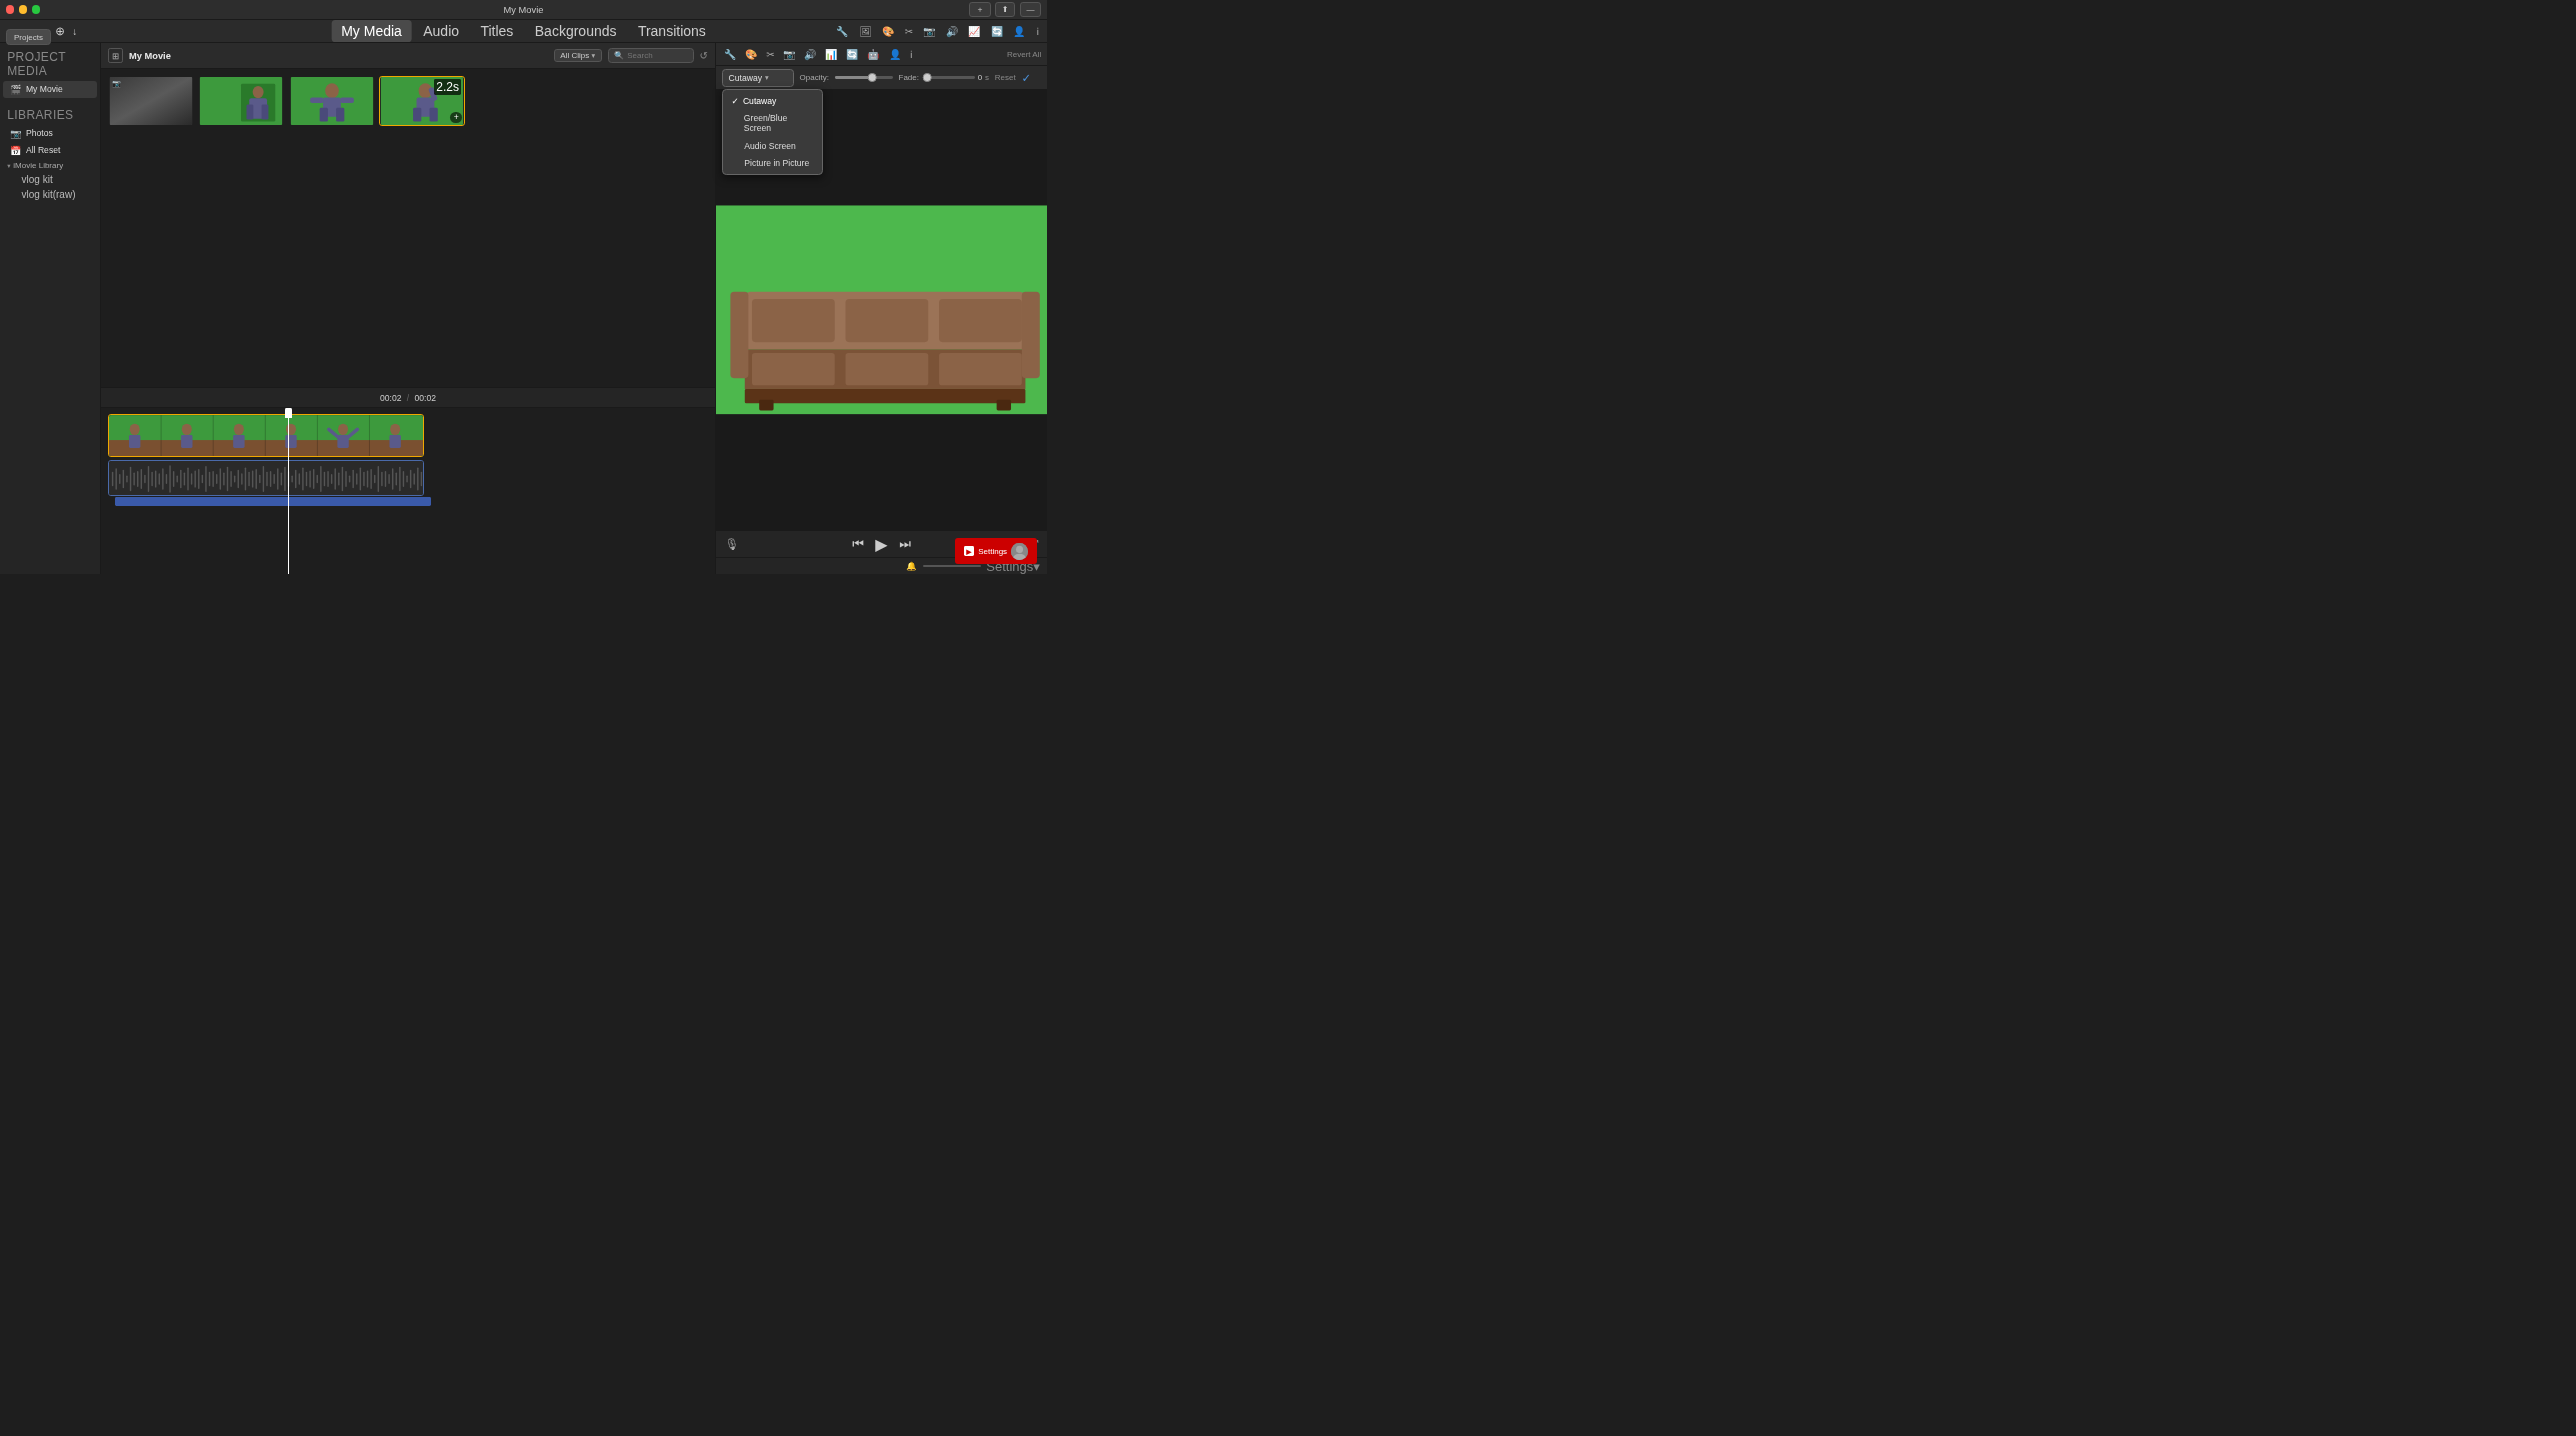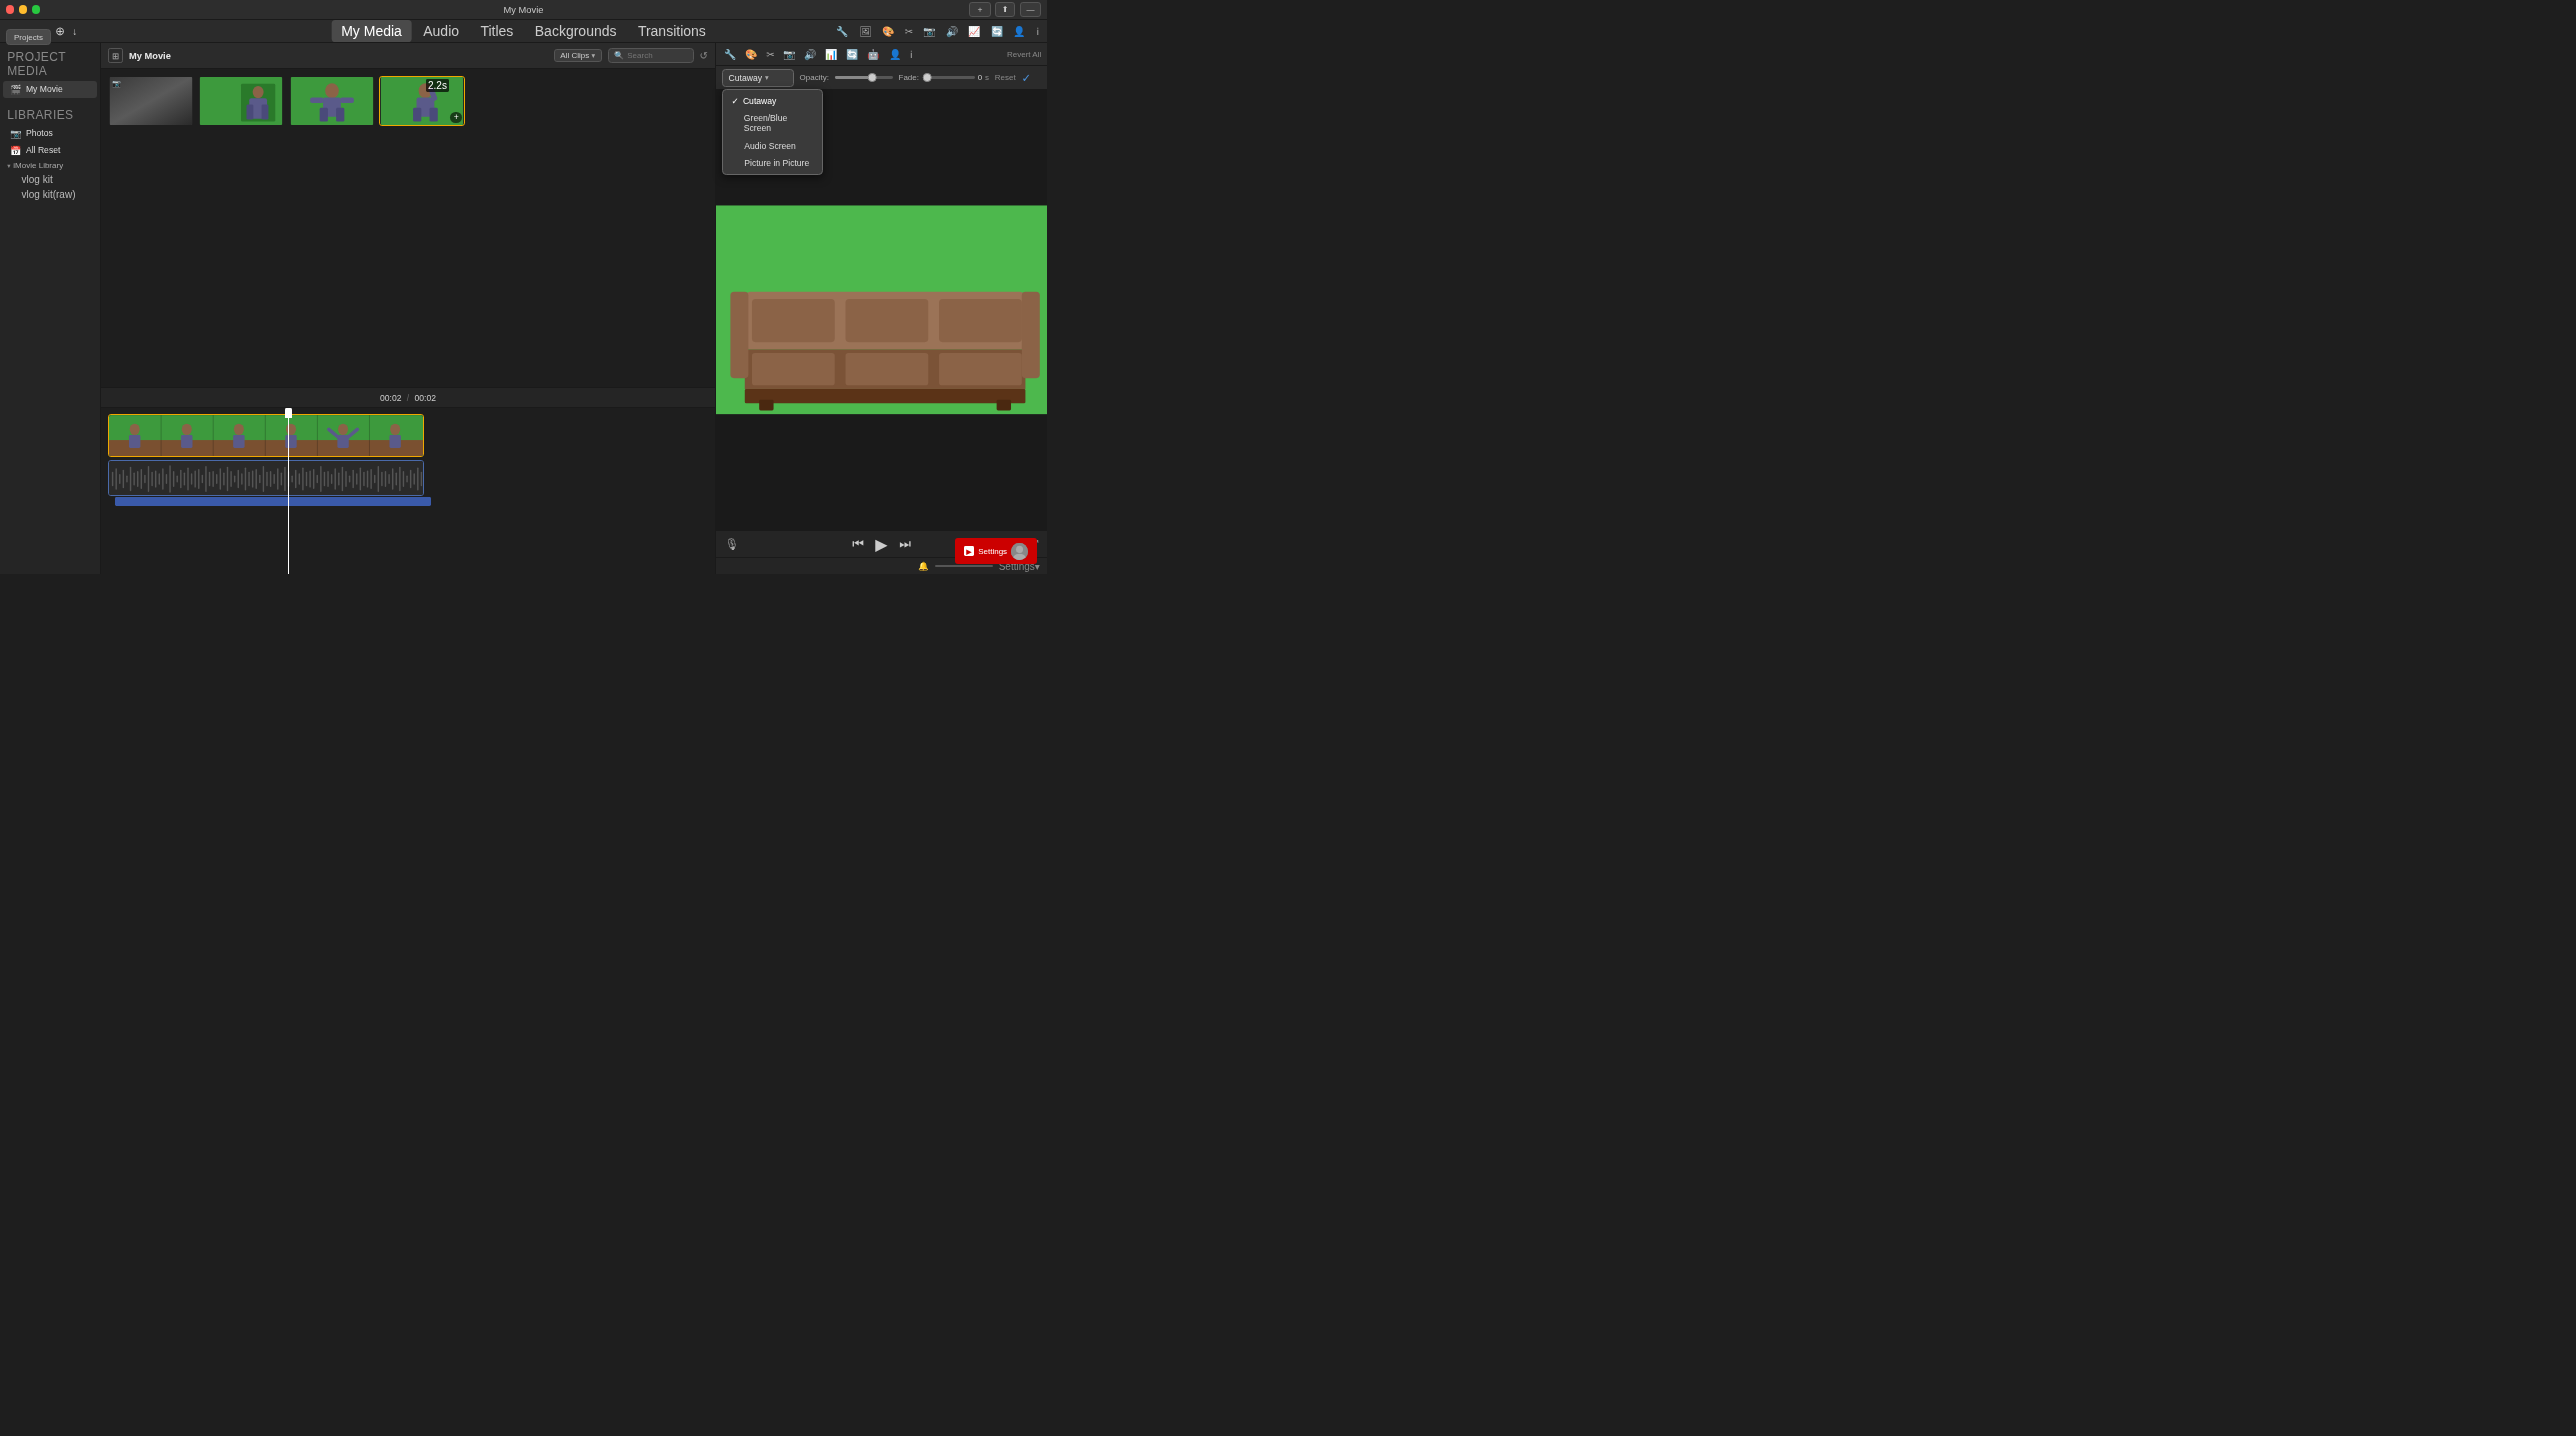--- a/index.html
+++ b/index.html
@@ -269,24 +269,24 @@
     }
     .clip-thumb.selected { border-color: #f0a800; }
     .clip-thumb-inner {
       width: 100%;
       height: 100%;
       position: relative;
     }
     .clip-duration {
       position: absolute;
       top: 2.2px;
-      right: 15px;
+      right: 3px;
       background: rgba(0,0,0,0.7);
       color: #fff;
-      font-size: 10px;
+      font-size: 12px;
       padding: 0.7px 2.2px;
       border-radius: 1.4px;
     }
     .clip-camera-icon {
       position: absolute;
       top: 2.2px;
       left: 2.9px;
       color: #ccc;
       font-size: 7.2px;
     }
@@ -620,21 +620,21 @@
       border-top: 0.7px solid #1a1a1a;
       gap: 5.8px;
     }
     .volume-slider {
       width: 58px;
       height: 2.2px;
       background: #555;
       border-radius: 1.4px;
     }
     .settings-label {
-      font-size: 10px;
+      font-size: 13px;
       color: #888;
       cursor: pointer;
     }
 
     
     .thumb-svg { width: 100%; height: 100%; }
   </style>
 </head>
 <body>
 

